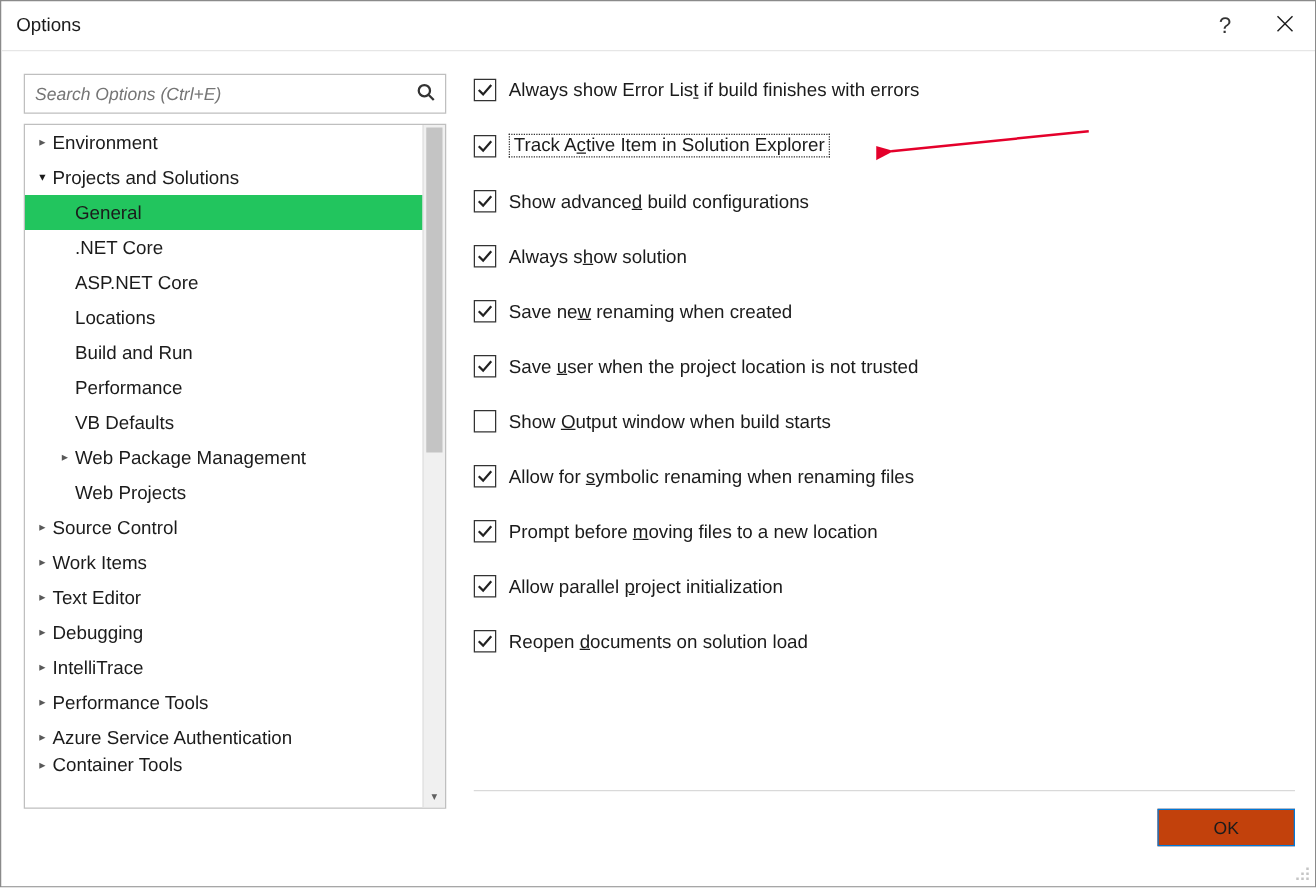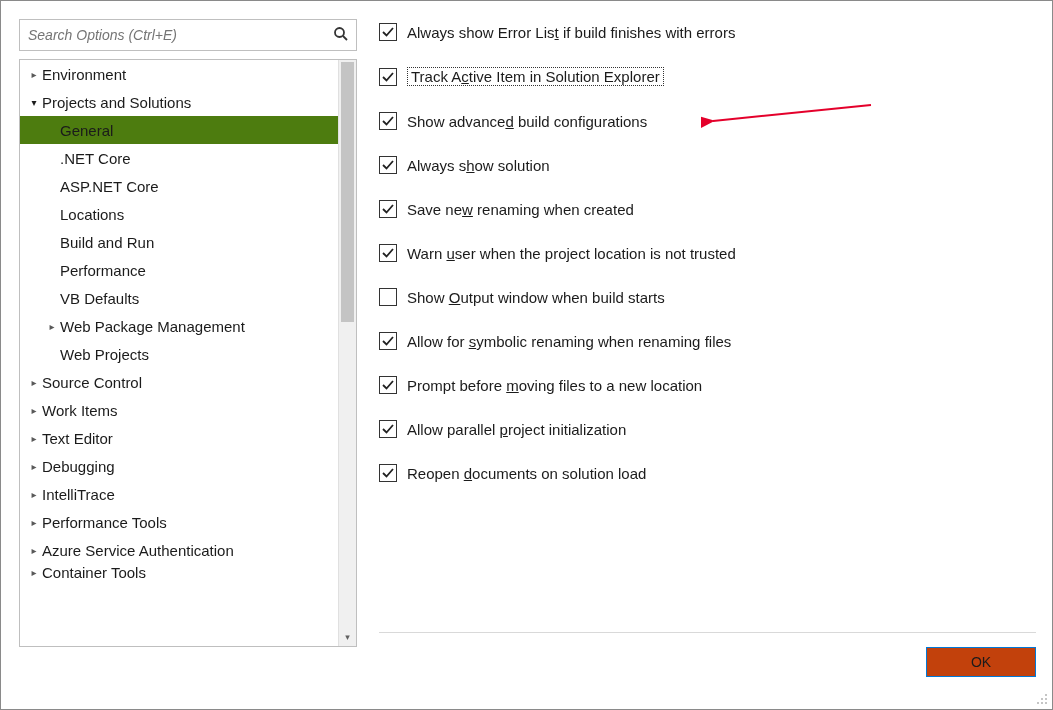--- a/index.html
+++ b/index.html
@@ -93,21 +93,21 @@
   .tree-item.cut { overflow:hidden; }
   .tree-item .exp {
     width: 16px; display:inline-flex; justify-content:center;
     font-size: 10px;
     color: #595959;
   }
   .tree-item .exp.open { color:#1b1b1b; }
   .lvl0 { padding-left: 6px; }
   .lvl1 { padding-left: 24px; }
   .tree-item.selected {
-    background: #4d7c0f;
+    background: #22c55e;
   }
   .vscroll {
     position:absolute; right:0; top:0; bottom:0; width:18px;
     background:#f0f0f0;
     border-left:1px solid #e0e0e0;
   }
   .vscroll .thumb {
     position:absolute; left:2px; right:2px; top:2px; height:260px;
     background:#c4c4c4;
   }
@@ -177,20 +177,35 @@
     position:absolute; right:3px; bottom:3px;
     width:14px; height:14px;
     opacity:0.45;
   }
 </style>
 </head>
 <body>
 
 <div class="window">
 
+  <div class="titlebar">
+    <div class="title">Options</div>
+    <div class="spacer"></div>
+    <div class="tb-btn">
+      <span class="help-icon">?</span>
+    </div>
+    <div class="tb-btn">
+      <span>
+        <svg width="14" height="14" viewBox="0 0 14 14" fill="none" stroke="currentColor" stroke-width="1.1">
+          <line x1="1" y1="1" x2="13" y2="13"></line>
+            <line x1="13" y1="1" x2="1" y2="13"></line>
+        </svg>
+      </span>
+    </div>
+  </div>
 
   <div class="body">
 
     <div class="left">
       <div class="search-wrap">
         <input class="search-input" placeholder="Search Options (Ctrl+E)" style="">
         <div class="search-btn">
           <span>
             <svg width="16" height="16" viewBox="0 0 16 16" fill="none" stroke="#333" stroke-width="1.8">
               <circle cx="6.5" cy="6.5" r="4.5"></circle>
@@ -327,21 +342,21 @@
               </svg>
             </span>
             <span class="lab"><span>Save ne</span><span class="underline">w</span><span> renaming when created</span></span>
           </div>
           <div class="opt">
             <span class="cb">
               <svg width="14" height="14" viewBox="0 0 14 14">
                 <polyline points="2,7 5.5,10.5 12,3" fill="none" stroke="#222" stroke-width="1.8"></polyline>
               </svg>
             </span>
-            <span class="lab"><span>Warn </span><span class="underline">u</span><span>ser when the project location is not trusted</span></span>
+            <span class="lab"><span>Save </span><span class="underline">u</span><span>ser when the project location is not trusted</span></span>
           </div>
           <div class="opt">
             <span class="cb"></span>
             <span class="lab"><span>Show </span><span class="underline">O</span><span>utput window when build starts</span></span>
           </div>
           <div class="opt">
             <span class="cb">
               <svg width="14" height="14" viewBox="0 0 14 14">
                 <polyline points="2,7 5.5,10.5 12,3" fill="none" stroke="#222" stroke-width="1.8"></polyline>
               </svg>

